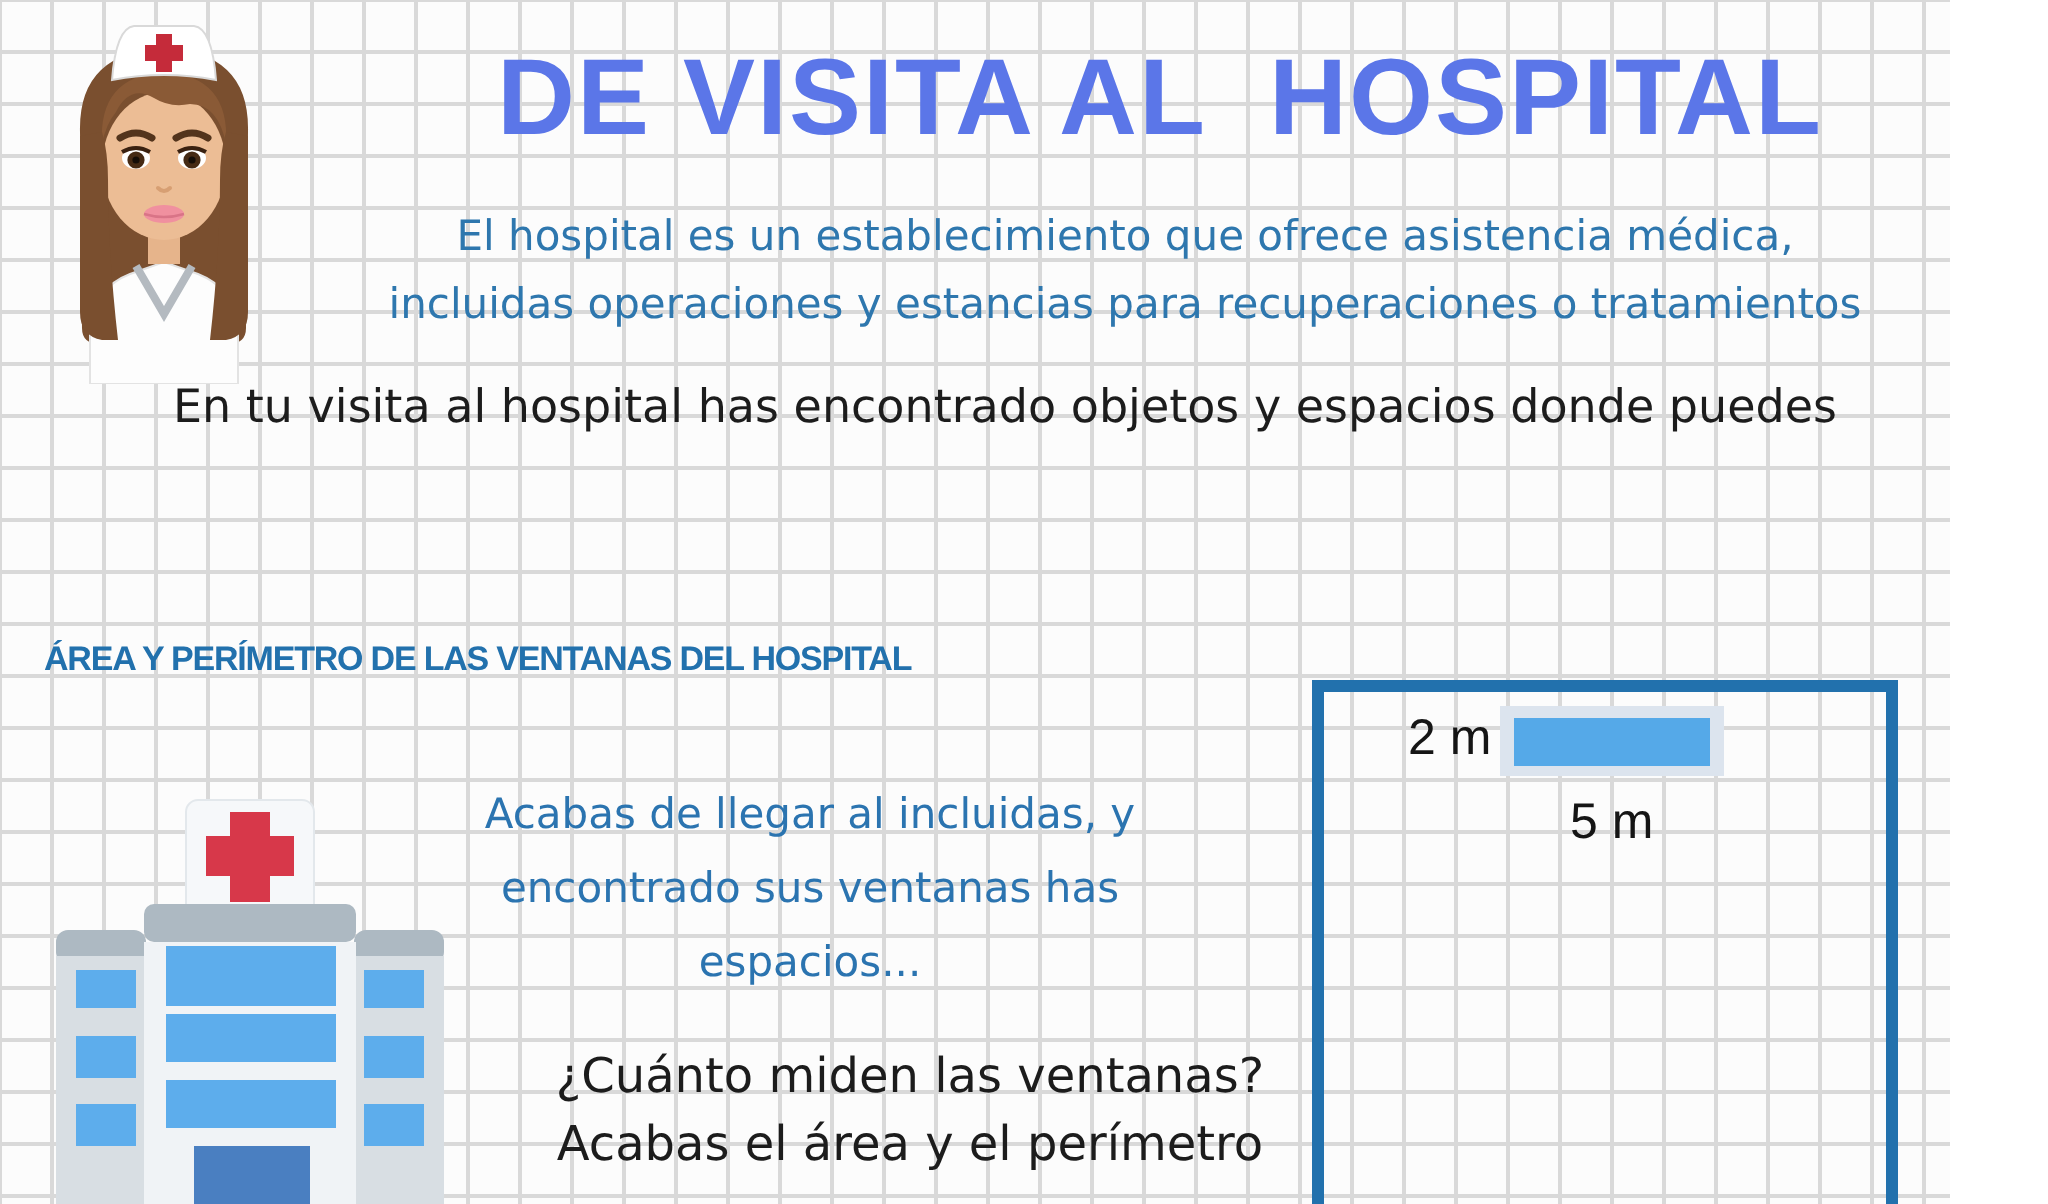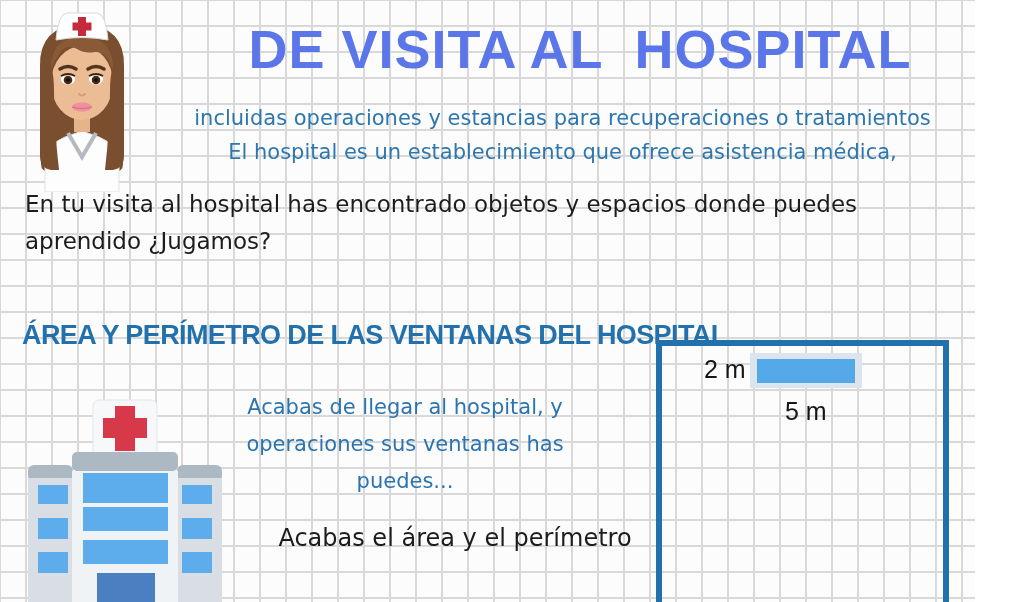--- a/index.html
+++ b/index.html
@@ -24,27 +24,27 @@
     letter-spacing:1px;color:#5b76e8;
     white-space:pre;
   }
   .subtitle{
     left:100px;top:101px;width:925px;
     text-align:center;color:#2e77ae;
     font-size:21px;line-height:34px;
   }
   .intro{
     left:25px;top:186px;width:955px;
-    color:#1c1c1c;
+    text-align:center;color:#1c1c1c;
     font-size:23px;line-height:37px;
   }
   .section-heading{
     left:22px;top:320px;margin:0;
     font-family:"Liberation Sans",sans-serif;
-    font-weight:bold;font-size:27px;letter-spacing:-0.6px;
+    font-weight:bold;font-size:17px;letter-spacing:-0.6px;
     color:#2271ad;white-space:nowrap;
   }
   .nurse{left:27px;top:6px;width:110px;height:186px;}
   .hospital{left:28px;top:398px;width:194px;height:204px;}
   .prompt{
     left:230px;top:389px;width:350px;
     text-align:center;color:#2b74b0;
     font-size:21px;line-height:37px;
   }
   .question{
@@ -107,27 +107,26 @@
       <ellipse cx="55" cy="101" rx="10" ry="4.5" fill="#f0909f"></ellipse>
       <path d="M45,101 Q55,104 65,101" stroke="#d97487" stroke-width="1.2" fill="none"></path>
       <path d="M13,62 L13,150 Q13,162 24,164 L32,164 Q27,120 27,84 Q27,70 24,60 Z" fill="#7a4f2f"></path>
       <path d="M97,62 L97,150 Q97,162 86,164 L78,164 Q83,120 83,84 Q83,70 86,60 Z" fill="#7a4f2f"></path>
     </svg>
   </div>
 
   <h1 class="abs title">DE VISITA AL  HOSPITAL</h1>
 
   <div class="abs subtitle">
+    <div>El hospital es un establecimiento que ofrece asistencia médica,</div>
     <div>incluidas operaciones y estancias para recuperaciones o tratamientos</div>
-    <div>El hospital es un establecimiento que ofrece asistencia médica,</div>
   </div>
 
   <div class="abs intro">
     <div>En tu visita al hospital has encontrado objetos y espacios donde puedes</div>
-    <div>aprendido ¿Jugamos?</div>
   </div>
 
   <h2 class="abs section-heading">ÁREA Y PERÍMETRO DE LAS VENTANAS DEL HOSPITAL</h2>
 
   <div class="abs hospital">
     <svg viewBox="0 0 194 204" width="194" height="204">
       <rect x="65" y="2" width="64" height="58" rx="6" fill="#f6f8fa" stroke="#e3e8ec" stroke-width="1"></rect>
       <g>
         <rect x="87" y="8" width="20" height="45" fill="#d7384a"></rect>
         <rect x="75" y="20" width="44" height="20" fill="#d7384a"></rect>
@@ -145,26 +144,27 @@
       <rect x="10" y="120" width="30" height="21" fill="#5dadec"></rect>
       <rect x="10" y="154" width="30" height="21" fill="#5dadec"></rect>
       <rect x="154" y="87" width="30" height="19" fill="#5dadec"></rect>
       <rect x="154" y="120" width="30" height="21" fill="#5dadec"></rect>
       <rect x="154" y="154" width="30" height="21" fill="#5dadec"></rect>
       <rect x="69" y="175" width="58" height="29" fill="#4a7fc1"></rect>
     </svg>
   </div>
 
   <div class="abs prompt">
-    <div>Acabas de llegar al hospital, y</div>
-    <div>operaciones sus ventanas has</div>
-    <div>puedes...</div>
+    <div>Acabas de llegar al incluidas, y</div>
+    <div>encontrado sus ventanas has</div>
+    <div>espacios...</div>
   </div>
 
   <div class="abs question">
+    <div>¿Cuánto miden las ventanas?</div>
     <div>Acabas el área y el perímetro</div>
   </div>
 
   <div class="abs diagram-box">
     <span class="dim-label h-label">2 m</span>
     <div class="window">
       <div class="window-inner"></div>
     </div>
     <span class="dim-label w-label">5 m</span>
   </div>

